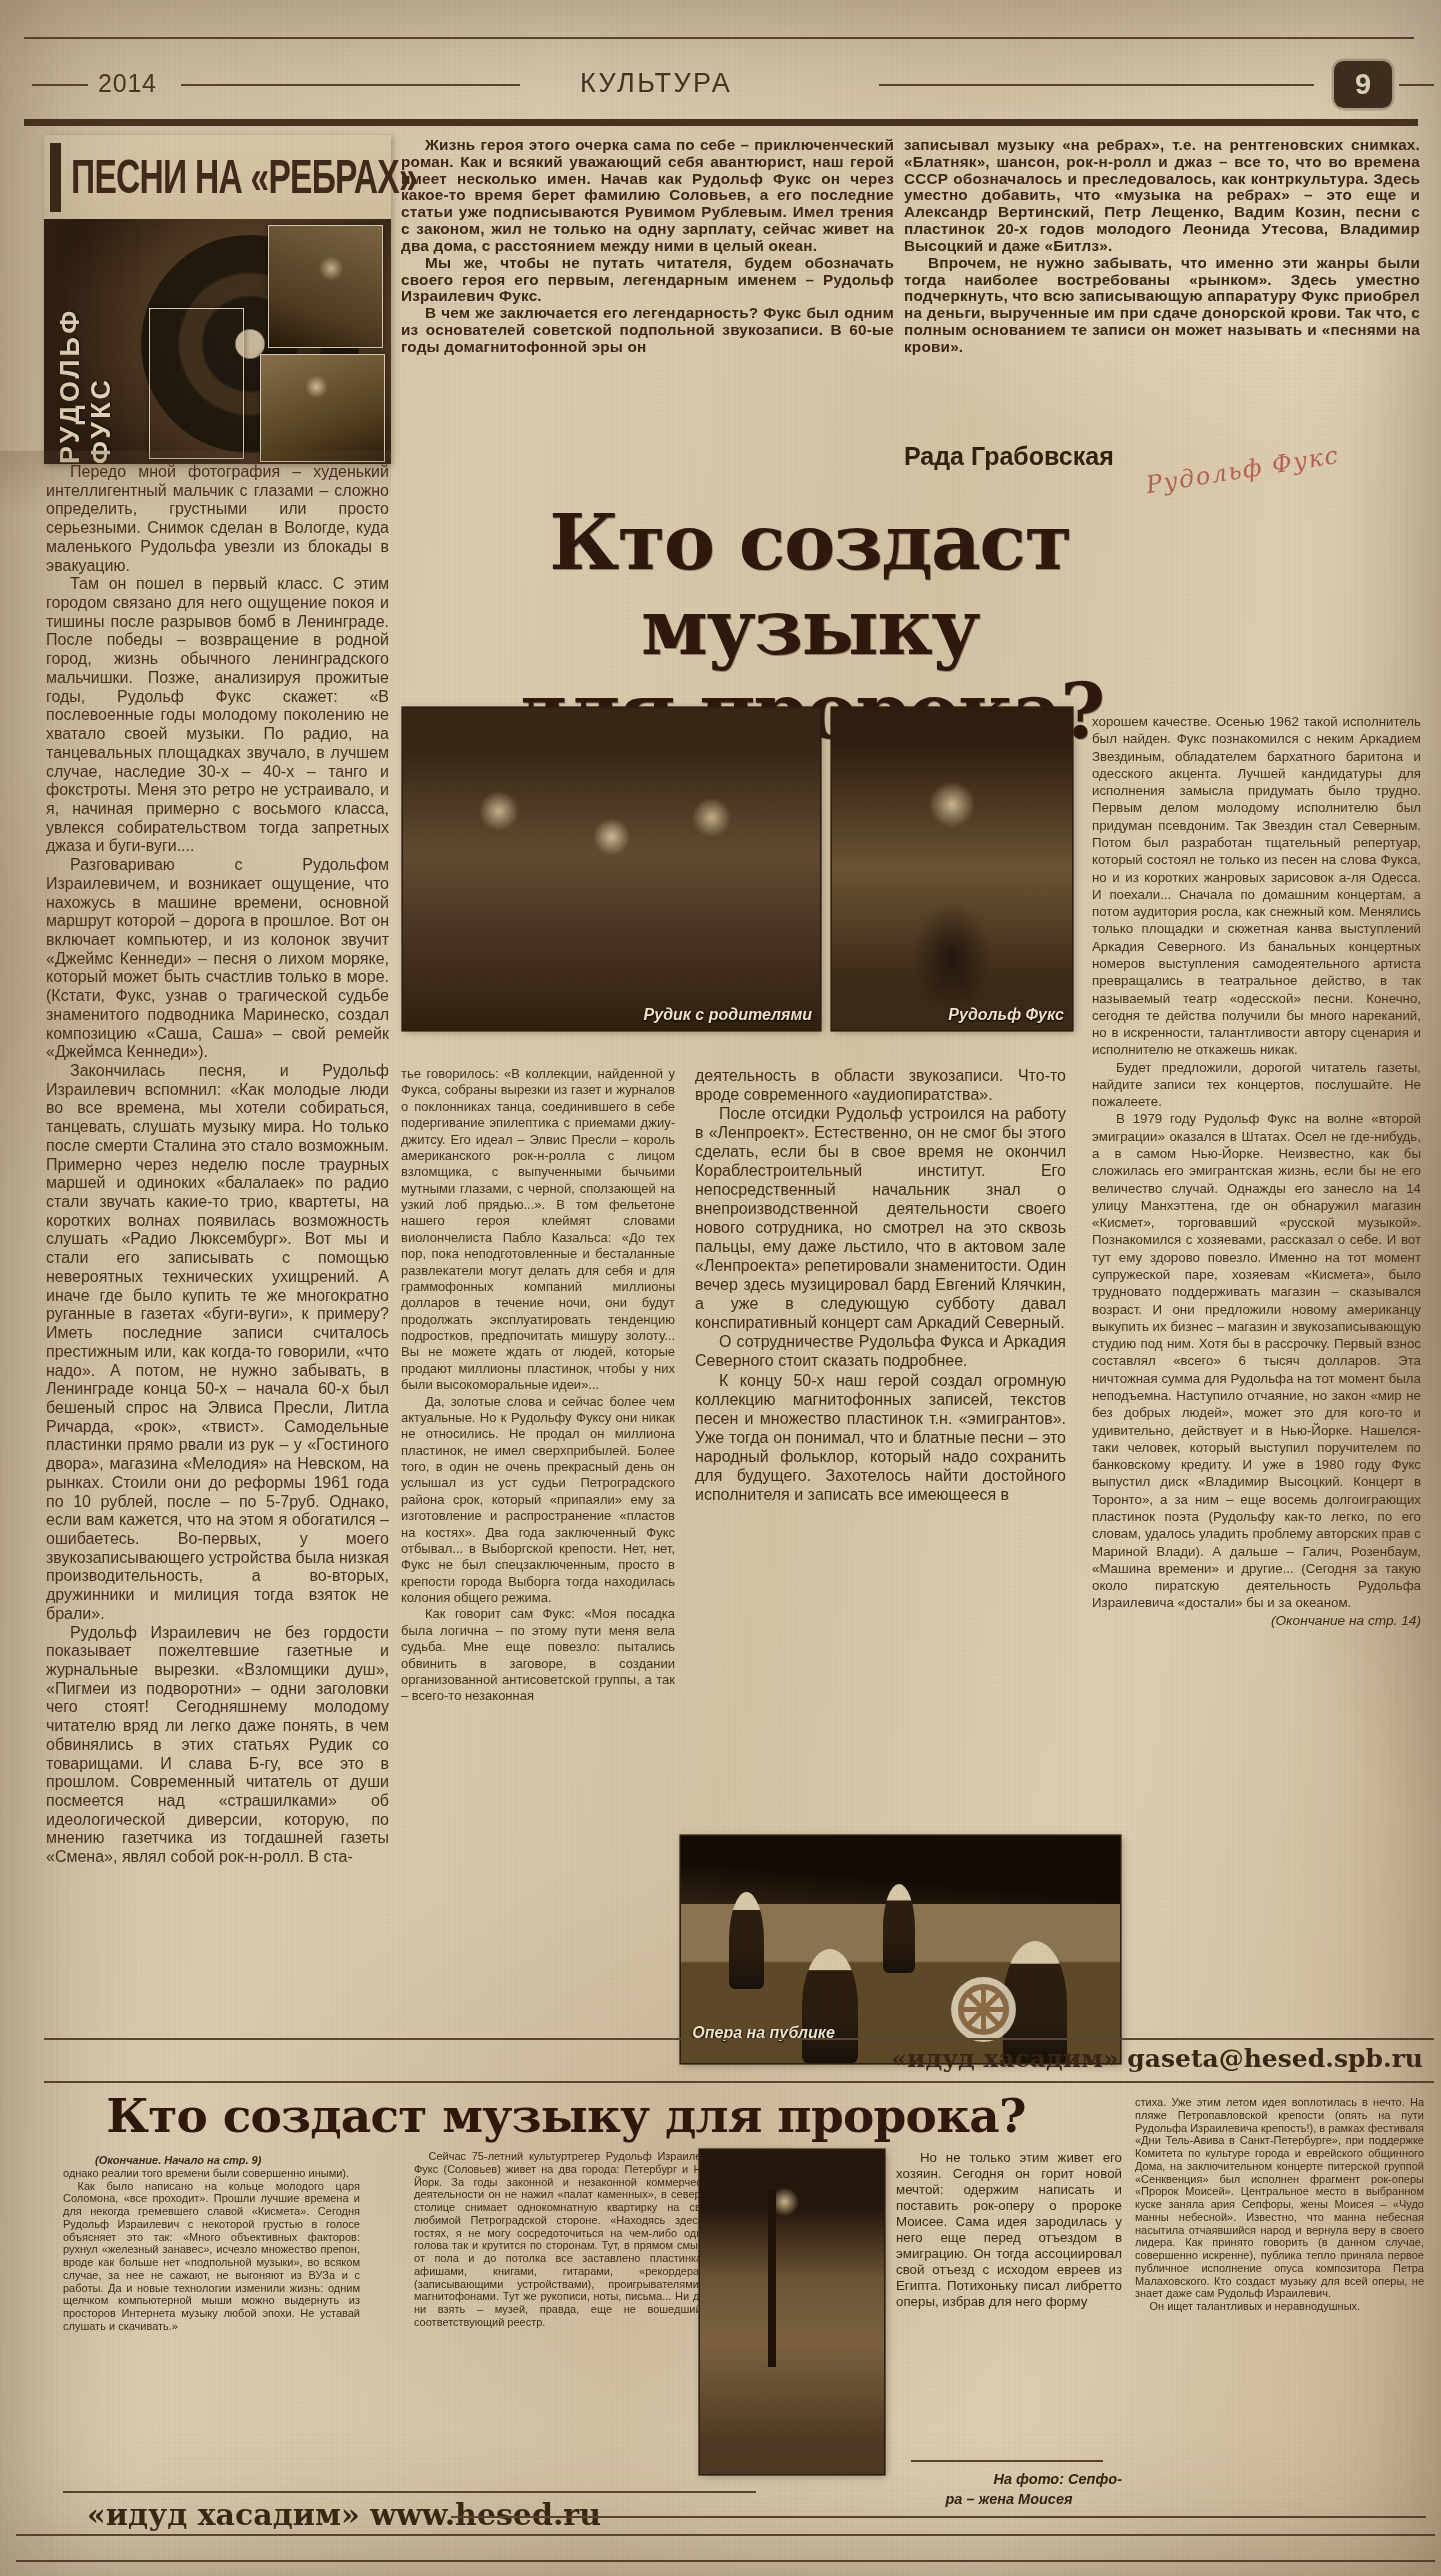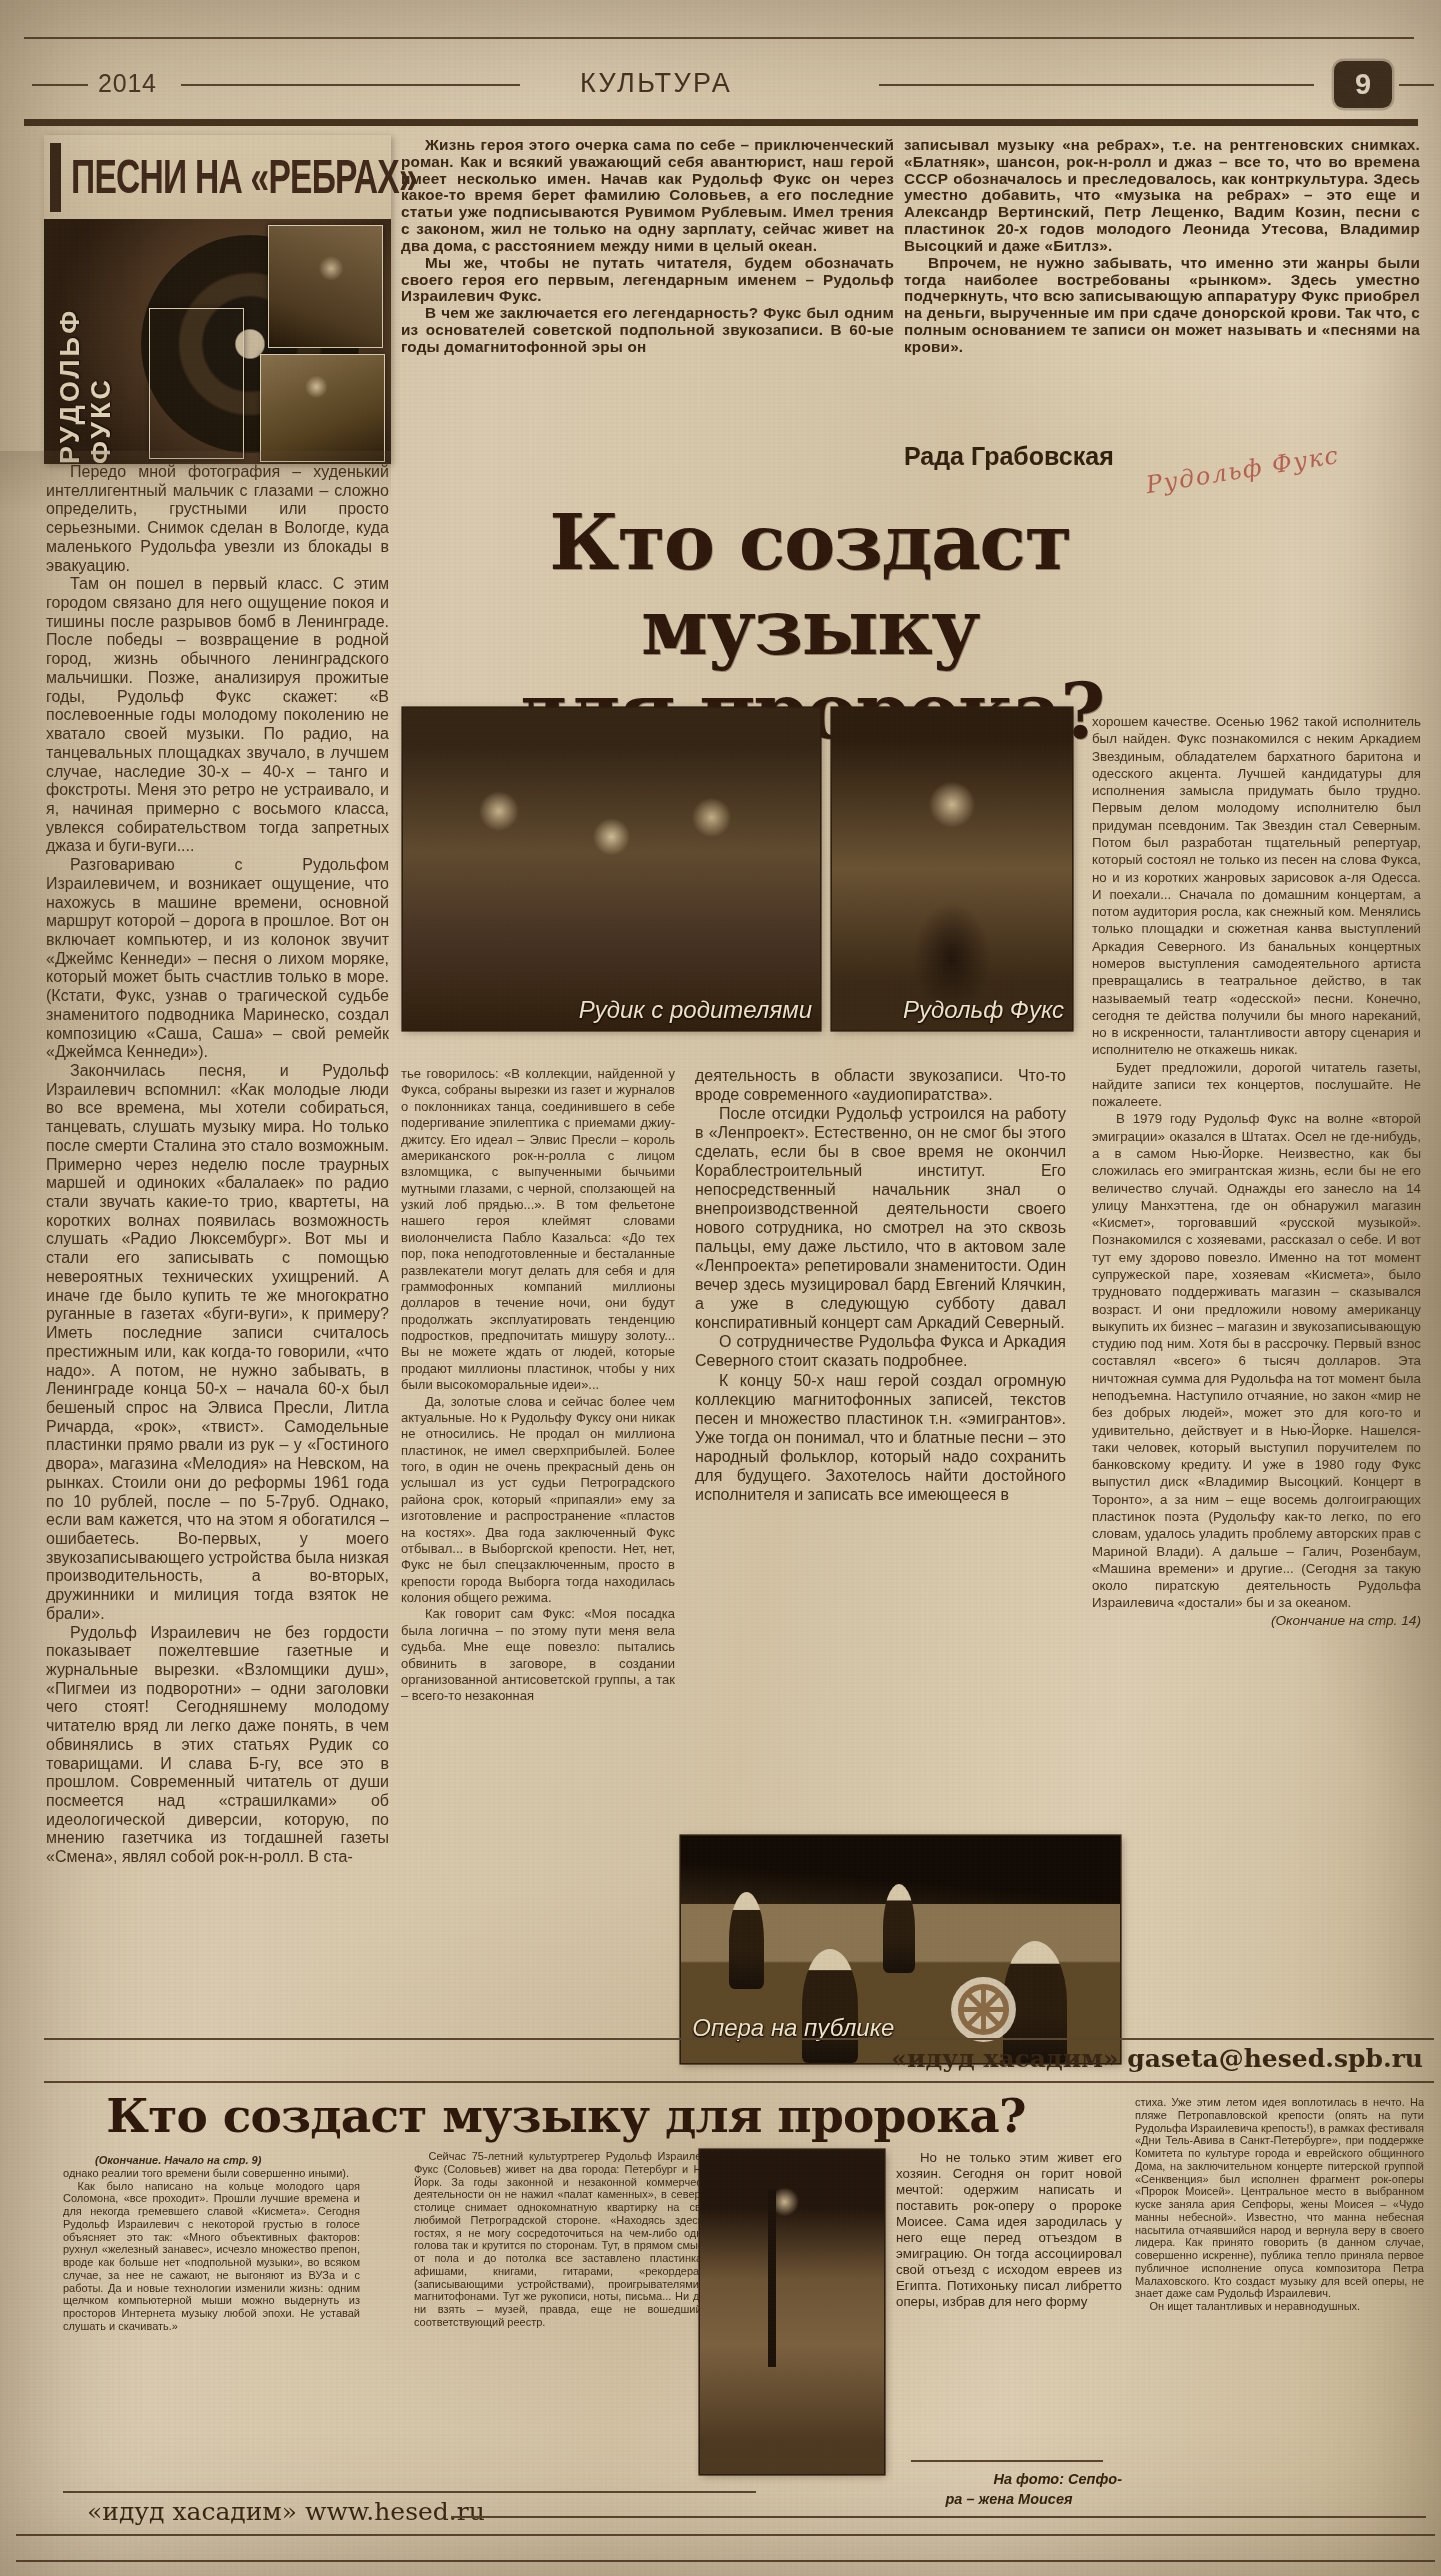--- a/index.html
+++ b/index.html
@@ -53,22 +53,22 @@
   .col p.noind{text-indent:0;}
   .intro{font-size:15.3px;line-height:1.1;font-weight:bold;color:#3c2716;letter-spacing:0.2px;}
   .leftcol{font-size:16px;line-height:1.17;color:#45301f;}
   .byline{font-size:25px;font-weight:bold;color:#32200f;}
   
   .feat-headline{font-family:"DejaVu Serif",serif;font-weight:bold;color:#2e180c;text-align:center;
     font-size:77px;line-height:1.1;letter-spacing:-1.6px;text-shadow:0.8px 0.8px 0 rgba(46,24,12,.4);}
   .autograph{font-family:"DejaVu Serif",serif;font-style:italic;color:rgba(170,62,50,.75);
     font-size:24px;transform:rotate(-9deg);letter-spacing:1.6px;}
   .photo{position:absolute;background:#5e4830;box-shadow:0 0 0 1.6px #2c1d10, 1.6px 2.4px 8px rgba(50,35,20,.4);overflow:hidden;}
-  .ph-caption{position:absolute;right:8px;bottom:6.4px;color:#efe3c8;font-weight:normal;font-style:italic;
-    font-size:24px;text-shadow:0.8px 0.8px 1.6px #140d06, -0.8px 0.8px 1.6px #140d06;}
+  .ph-caption{position:absolute;right:8px;bottom:6.4px;color:#efe3c8;font-weight:bold;font-style:italic;
+    font-size:16px;text-shadow:0.8px 0.8px 1.6px #140d06, -0.8px 0.8px 1.6px #140d06;}
   .ph-caption.left{right:auto;left:11.3px;}
   .famph2{background:
     radial-gradient(circle 35px at 23% 32%, #c8b38d, transparent 57%),
     radial-gradient(circle 31px at 50% 40%, #cfbd97, transparent 60%),
     radial-gradient(circle 34px at 74% 34%, #c4af87, transparent 58%),
     linear-gradient(180deg,#342515 0 12%,#604b30 45%,#483424 70%,#301f0e);}
   .portph{background:
     radial-gradient(circle 42px at 50% 30%, #cbb690, transparent 55%),
     radial-gradient(ellipse 56px 81px at 50% 78%, #22160c, transparent 70%),
     linear-gradient(180deg,#2c1d0f 0 10%,#6a5334 50%,#3a2916 85%);}
@@ -85,21 +85,21 @@
   .midfooter{font-family:"DejaVu Serif",serif;font-weight:bold;font-size:25px;color:#38261 четыре4;text-align:right;color:#382614;}
   
   .bot-headline{font-family:"DejaVu Serif",serif;font-weight:bold;font-size:47px;color:#2e180c;
     text-align:center;letter-spacing:-0.8px;line-height:1;}
   .botcol{font-size:11px;line-height:1.16;color:#3c2a1a;}
   .botcol p{text-indent:14.5px;}
   .botcol p.noind{text-indent:0;}
   .lead-ital{font-style:italic;font-weight:bold;text-indent:32px !important;}
   .colB4{font-size:13.3px;line-height:1.2;color:#3a2817;}
   .b4caption{font-weight:bold;font-style:italic;font-size:14.5px;text-align:center;color:#33220f;line-height:1.35;}
-  .botfooter{font-family:"DejaVu Serif",serif;font-weight:normal;font-size:25px;color:#382614;}
+  .botfooter{font-family:"DejaVu Serif",serif;font-weight:bold;font-size:30px;color:#382614;}
   .wheel{position:absolute;}
 </style>
 </head>
 <body>
 
 <div id="page">
 
   <div class="rule" style="left:24px;top:37px;width:1390px;height:1.6px;"></div>
   <div class="rule" style="left:32px;top:84px;width:56px;height:2.4px;"></div>
   <div class="abs hdr-year" style="left:98px;top:69px;">2014</div>

